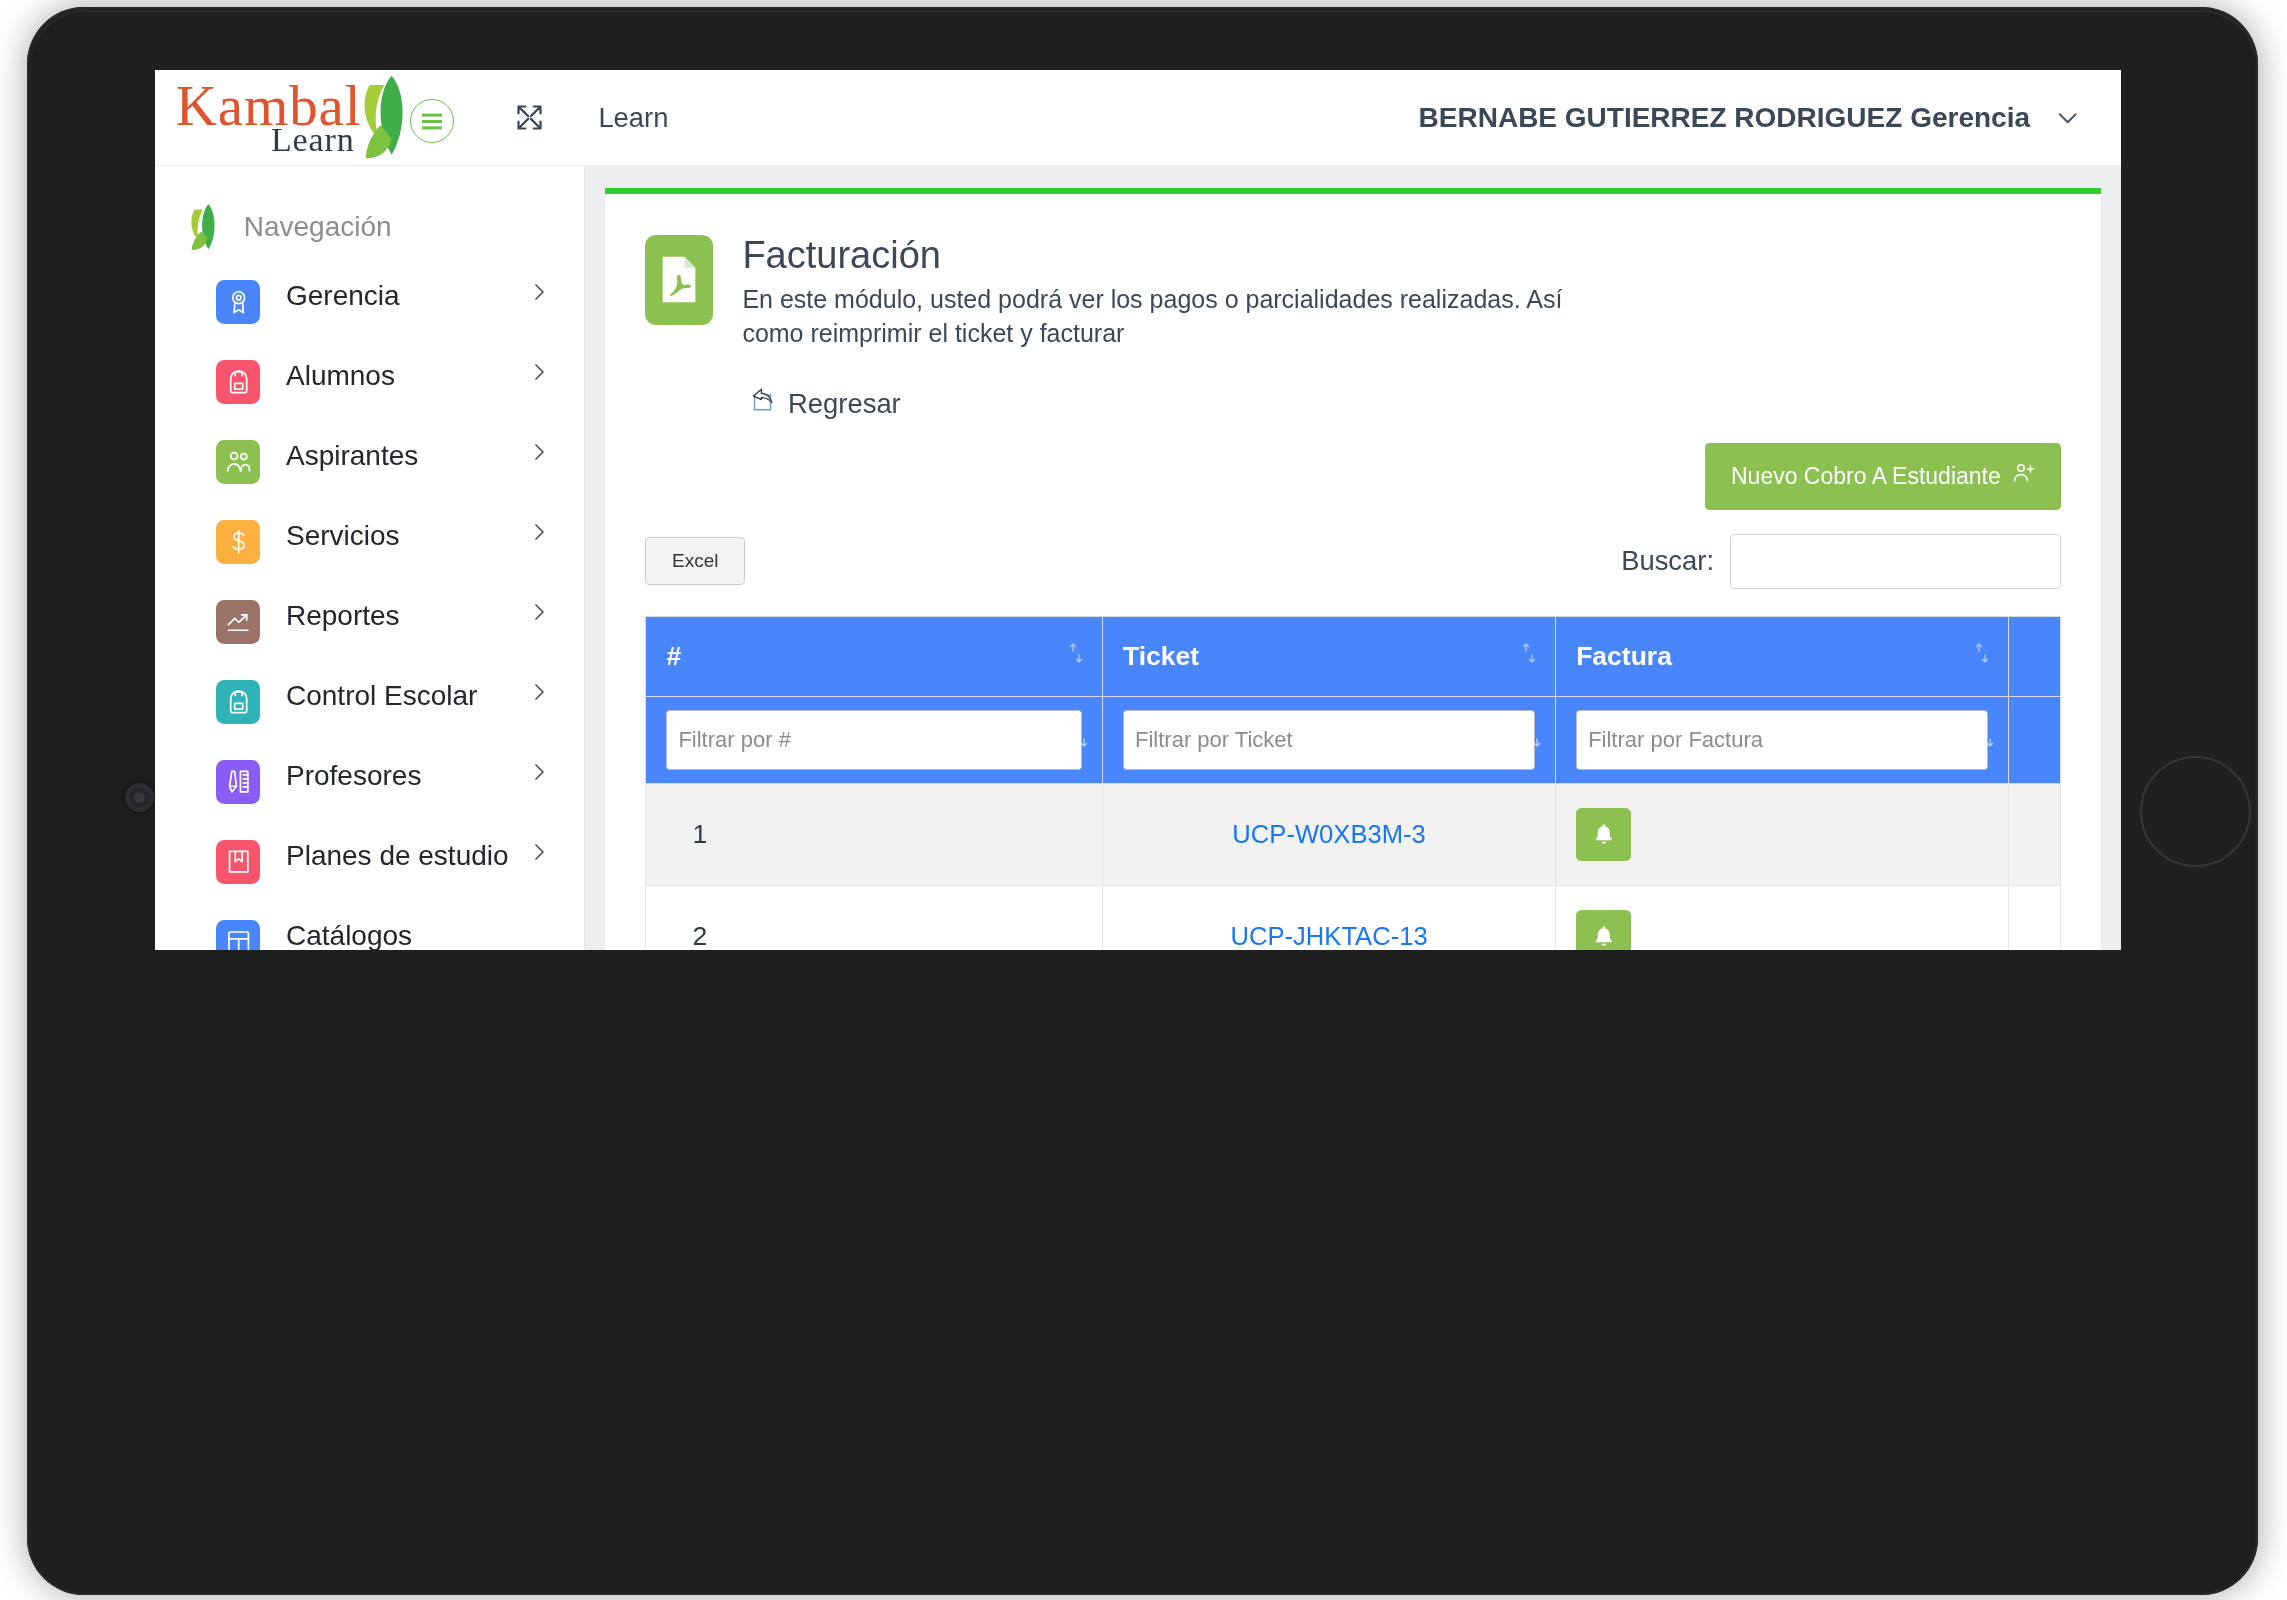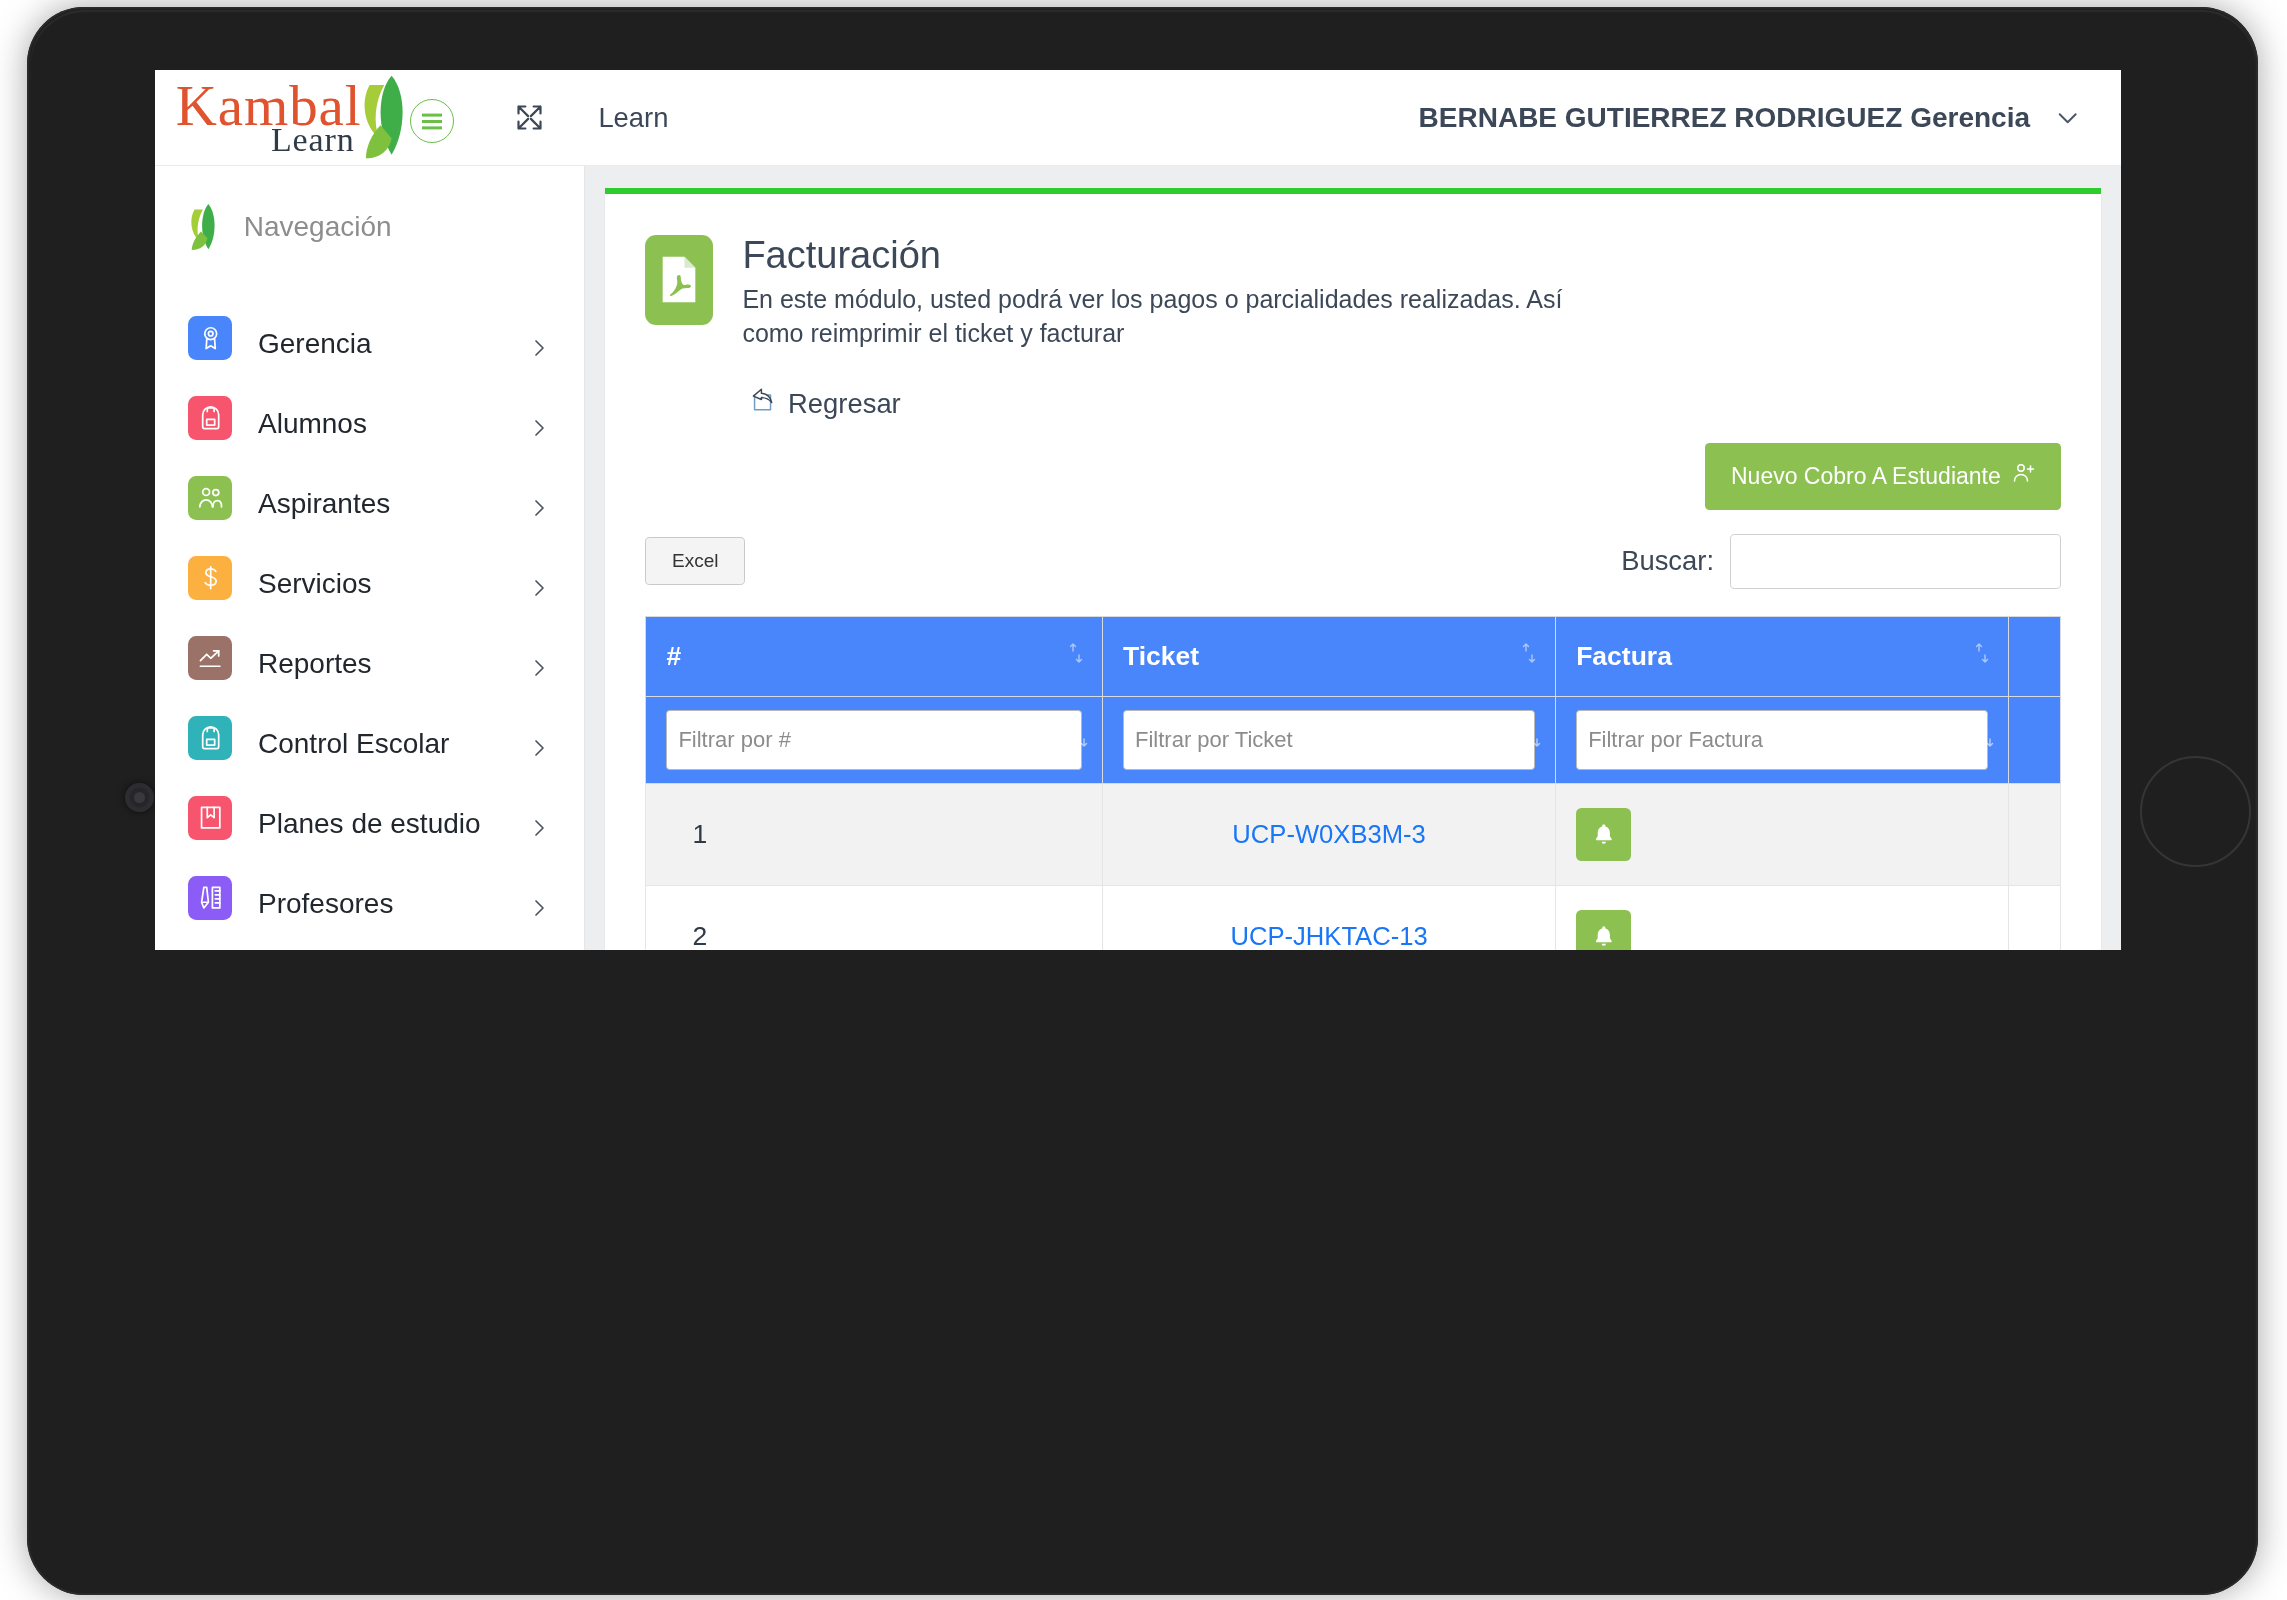--- a/index.html
+++ b/index.html
@@ -152,25 +152,26 @@
   }
   .nav-title {
     display: flex; align-items: center; gap: 18.3px;
     padding: 9.1px 0 9.1px 33px;
     margin-bottom: 20px;
   }
   .nav-title-leaf { width: 37px; height: 48px; position: relative; flex: 0 0 37px; }
   .nav-title-text { font-size: 28px; color: #8d8d8d; }
 
   .menu-item {
-    display: flex; align-items: flex-end;
+    display: flex; align-items: flex-start;
     height: 80px;
     padding: 0 33px 0 33px;
     cursor: pointer;
     text-decoration: none;
+    margin-left: 28px;
   }
   .menu-tile {
     width: 44px; height: 44px;
     border-radius: 8.2px;
     flex: 0 0 44px;
     display: flex; align-items: center; justify-content: center;
     color: #fff;
   }
   .menu-label {
     margin-left: 25.6px;
@@ -485,43 +486,43 @@
                 </svg>
               </span>
               <span class="menu-label">Control Escolar</span>
               <span class="menu-chev">
                 <svg width="24" height="24" viewBox="0 0 24 24" fill="none" stroke="#4d5660" stroke-width="1.7" stroke-linecap="round" stroke-linejoin="round">
                   <path d="M9 5 l7 7 l-7 7"></path>
                 </svg>
               </span>
             </a>
             <a class="menu-item">
-              <span class="menu-tile" style="background:#f6556d">
-                <svg width="27.4" height="27.4" viewBox="0 0 24 24" fill="none" stroke="#fff" stroke-width="1.5" stroke-linecap="round" stroke-linejoin="round">
-                  <path d="M4 3 h16 v18 H4 Z"></path>
-                  <path d="M9 3 v9 l3 -2.4 l3 2.4 V3"></path>
-                </svg>
-              </span>
-              <span class="menu-label">Planes de estudio</span>
-              <span class="menu-chev">
-                <svg width="24" height="24" viewBox="0 0 24 24" fill="none" stroke="#4d5660" stroke-width="1.7" stroke-linecap="round" stroke-linejoin="round">
-                  <path d="M9 5 l7 7 l-7 7"></path>
-                </svg>
-              </span>
-            </a>
-            <a class="menu-item">
               <span class="menu-tile" style="background:#8b5cf6">
                 <svg width="27.4" height="27.4" viewBox="0 0 24 24" fill="none" stroke="#fff" stroke-width="1.5" stroke-linecap="round" stroke-linejoin="round">
                   <path d="M6 21 L4 16 L6 3 L8.5 3 L10 16 Z"></path>
                   <path d="M4.6 16 h5.1"></path>
                   <path d="M13.5 3 h6.5 v18 h-6.5 Z"></path>
                   <path d="M16 6 h4 M16 9.5 h4 M16 13 h4 M16 16.5 h4"></path>
                 </svg>
               </span>
               <span class="menu-label">Profesores</span>
+              <span class="menu-chev">
+                <svg width="24" height="24" viewBox="0 0 24 24" fill="none" stroke="#4d5660" stroke-width="1.7" stroke-linecap="round" stroke-linejoin="round">
+                  <path d="M9 5 l7 7 l-7 7"></path>
+                </svg>
+              </span>
+            </a>
+            <a class="menu-item">
+              <span class="menu-tile" style="background:#f6556d">
+                <svg width="27.4" height="27.4" viewBox="0 0 24 24" fill="none" stroke="#fff" stroke-width="1.5" stroke-linecap="round" stroke-linejoin="round">
+                  <path d="M4 3 h16 v18 H4 Z"></path>
+                  <path d="M9 3 v9 l3 -2.4 l3 2.4 V3"></path>
+                </svg>
+              </span>
+              <span class="menu-label">Planes de estudio</span>
               <span class="menu-chev">
                 <svg width="24" height="24" viewBox="0 0 24 24" fill="none" stroke="#4d5660" stroke-width="1.7" stroke-linecap="round" stroke-linejoin="round">
                   <path d="M9 5 l7 7 l-7 7"></path>
                 </svg>
               </span>
             </a>
             <a class="menu-item">
               <span class="menu-tile" style="background:#4a86fb">
                 <svg width="27.4" height="27.4" viewBox="0 0 24 24" fill="none" stroke="#fff" stroke-width="1.5" stroke-linecap="round" stroke-linejoin="round">
                   <rect x="3.5" y="3.5" width="17" height="17" rx="1"></rect>

